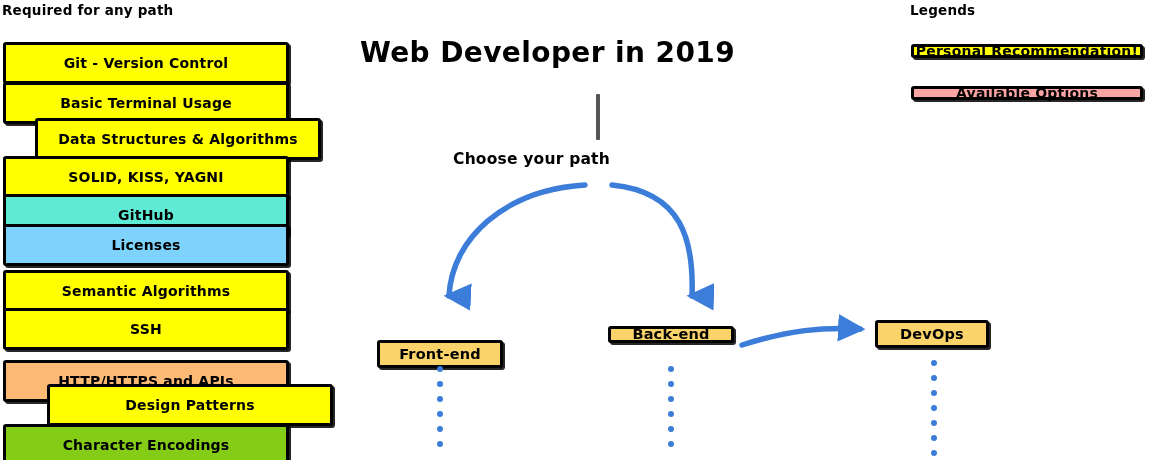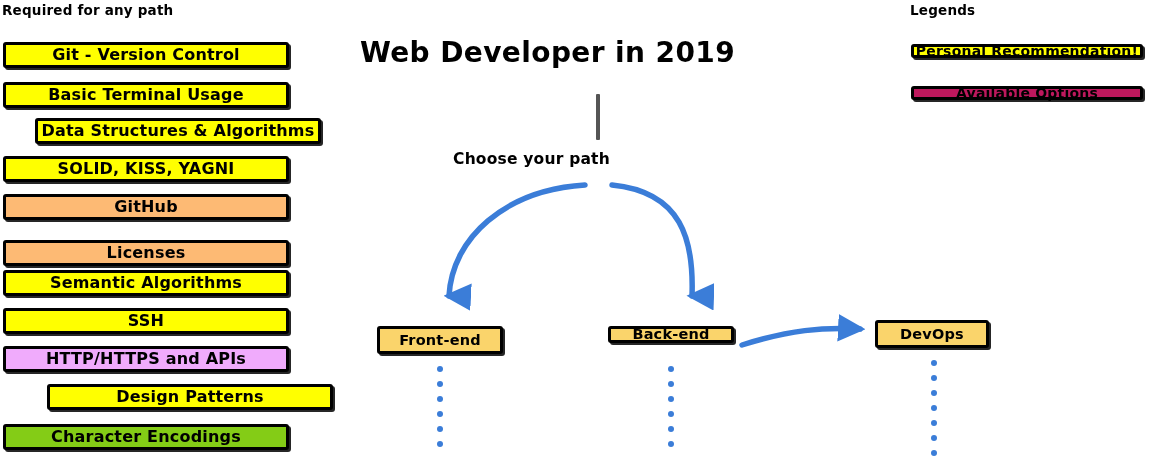--- a/index.html
+++ b/index.html
@@ -27,36 +27,36 @@
     justify-content: center;
     text-align: center;
     font-weight: 600;
     letter-spacing: 0.2px;
     line-height: 1;
     white-space: nowrap;
     box-shadow: 2px 2px 0 rgba(0,0,0,0.85);
   }
   .rm-box.yellow { background: #ffff00; }
   .rm-box.amber  { background: #fad46b; }
-  .rm-box.peach  { background: #be185d; }
+  .rm-box.peach  { background: #fca5a5; }
 
   
   #required-header {
     position: absolute;
     left: 2px;
     top: 2px;
     font-size: 13.5px;
     font-weight: 700;
     letter-spacing: 0.2px;
   }
   .req-item {
     left: 3px;
     width: 286px;
-    height: 26px;
-    font-size: 16px;
+    height: 42px;
+    font-size: 14px;
   }
 
   
   #main-title {
     position: absolute;
     left: 0;
     top: 36px;
     width: 1149px;
     text-align: center;
     font-size: 28px;
@@ -88,21 +88,21 @@
   #branch-svg {
     position: absolute;
     left: 0;
     top: 0;
     width: 1149px;
     height: 460px;
     pointer-events: none;
   }
 
   
-  #box-frontend { left: 377px; top: 326px; width: 126px; height: 28px; font-size: 14.5px; }
+  #box-frontend { left: 377px; top: 340px; width: 126px; height: 28px; font-size: 14.5px; }
   #box-backend  { left: 608px; top: 326px; width: 126px; height: 17px; font-size: 14.5px; }
   #box-devops   { left: 875px; top: 320px; width: 114px; height: 28px; font-size: 14.5px; }
 
   
   .dot-col {
     position: absolute;
     display: flex;
     flex-direction: column;
     align-items: center;
     gap: 9px;
@@ -139,25 +139,25 @@
 </head>
 <body>
 
 <div id="required-header">Required for any path</div>
 
 <div id="required-list">
     <div class="rm-box req-item" style="top: 42px; background: rgb(255, 255, 0);">Git - Version Control</div>
     <div class="rm-box req-item" style="top: 82px; background: rgb(255, 255, 0);">Basic Terminal Usage</div>
     <div class="rm-box req-item" style="top: 118px; background: rgb(255, 255, 0); margin-left: 32px;">Data Structures &amp; Algorithms</div>
     <div class="rm-box req-item" style="top: 156px; background: rgb(255, 255, 0);">SOLID, KISS, YAGNI</div>
-    <div class="rm-box req-item" style="top: 194px; background: #fdba74;">GitHub</div>
-    <div class="rm-box req-item" style="top: 240px; background: #fdba74;">Licenses</div>
+    <div class="rm-box req-item" style="top: 194px; background: #5eead4;">GitHub</div>
+    <div class="rm-box req-item" style="top: 224px; background: #7dd3fc;">Licenses</div>
     <div class="rm-box req-item" style="top: 270px; background: rgb(255, 255, 0);">Semantic Algorithms</div>
     <div class="rm-box req-item" style="top: 308px; background: rgb(255, 255, 0);">SSH</div>
-    <div class="rm-box req-item" style="top: 346px; background: #f0abfc;">HTTP/HTTPS and APIs</div>
+    <div class="rm-box req-item" style="top: 360px; background: #fdba74;">HTTP/HTTPS and APIs</div>
     <div class="rm-box req-item" style="top: 384px; background: rgb(255, 255, 0); margin-left: 44px;">Design Patterns</div>
     <div class="rm-box req-item" style="top: 424px; background: #84cc16;">Character Encodings</div>
   </div>
 
 <div id="main-title">Web Developer in 2019</div>
 
 <div id="trunk-line"></div>
 
 <div id="choose-path-label">Choose your path</div>
 

